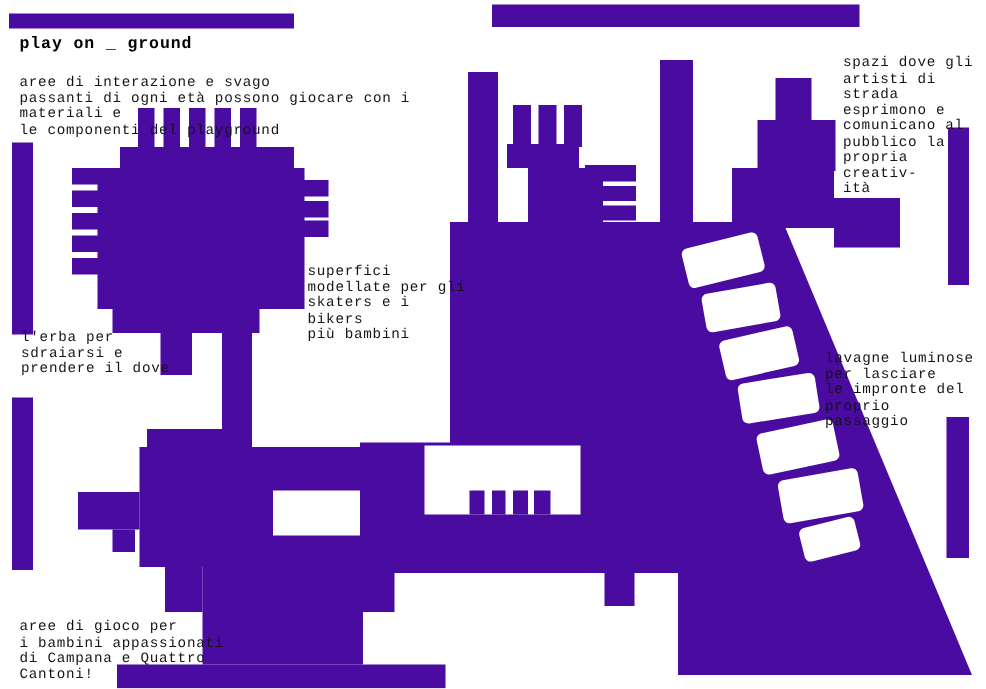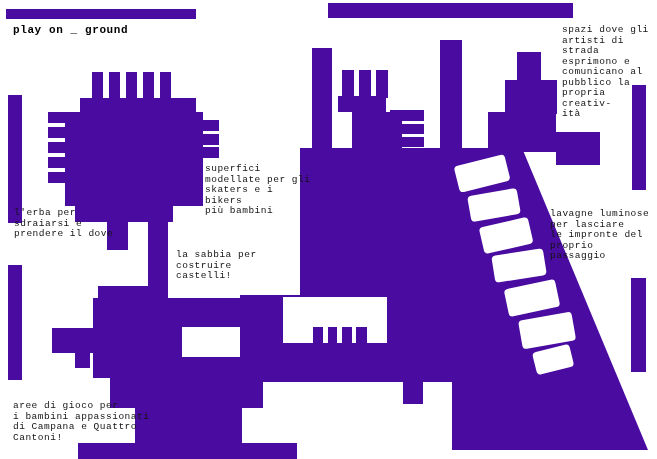--- a/index.html
+++ b/index.html
@@ -9,20 +9,21 @@
     background:var(--bg);
     font-family:Liberation Mono, monospace;
   }
   #artwork { position:absolute; left:0; top:0; }
   .p { fill:var(--purple); }
   .w { fill:#ffffff; }
   .note {
     position:absolute; color:var(--ink);
     font-size:9.5px; line-height:10.5px; letter-spacing:0.5px;
     white-space:pre-line;
+    margin-top:12px;
   }
   .title {
     position:absolute; color:#000; font-weight:bold;
     font-size:11px; letter-spacing:0.6px; white-space:pre;
   }
 </style>
 </head>
 <body>
 
 <div id="stage">
@@ -110,42 +111,43 @@
         <rect class="w" x="534" y="348" width="38" height="23" rx="4" transform="rotate(-14 553 359)"></rect>
       </g>
     </g>
 
     <rect class="p" x="632" y="85" width="14" height="105"></rect>
     <rect class="p" x="631" y="278" width="15" height="94"></rect>
   </svg>
 
   <div class="title" style="left:13px; top:24px;">play on _ ground</div>
 
+  <div class="note" style="left:13px; top:38px; width:310px;">aree di interazione e svago
+passanti di ogni età possono giocare con i materiali e
+le componenti del playground</div>
 
   <div class="note" style="left:562px; top:25px; width:94px;">spazi dove gli
 artisti di strada
 esprimono e
 comunicano al
 pubblico la
 propria creativ-
 ità</div>
 
   <div class="note" style="left:14px; top:208px; width:110px;">l'erba per
 sdraiarsi e
 prendere il dove</div>
 
   <div class="note" style="left:205px; top:164px; width:110px;">superfici
 modellate per gli
 skaters e i bikers
 più bambini</div>
 
-  <div class="note" style="left:176px; top:250px; width:140px;">la sabbia per costruire
-castelli!</div>
 
-  <div class="note" style="left:550px; top:209px; width:105px;">lavagne luminose
+  <div class="note" style="left:550px; top:222px; width:105px;">lavagne luminose
 per lasciare
 le impronte del
 proprio passaggio</div>
 
   <div class="note" style="left:13px; top:401px; width:150px;">aree di gioco per
 i bambini appassionati
 di Campana e Quattro
 Cantoni!</div>
 
 

